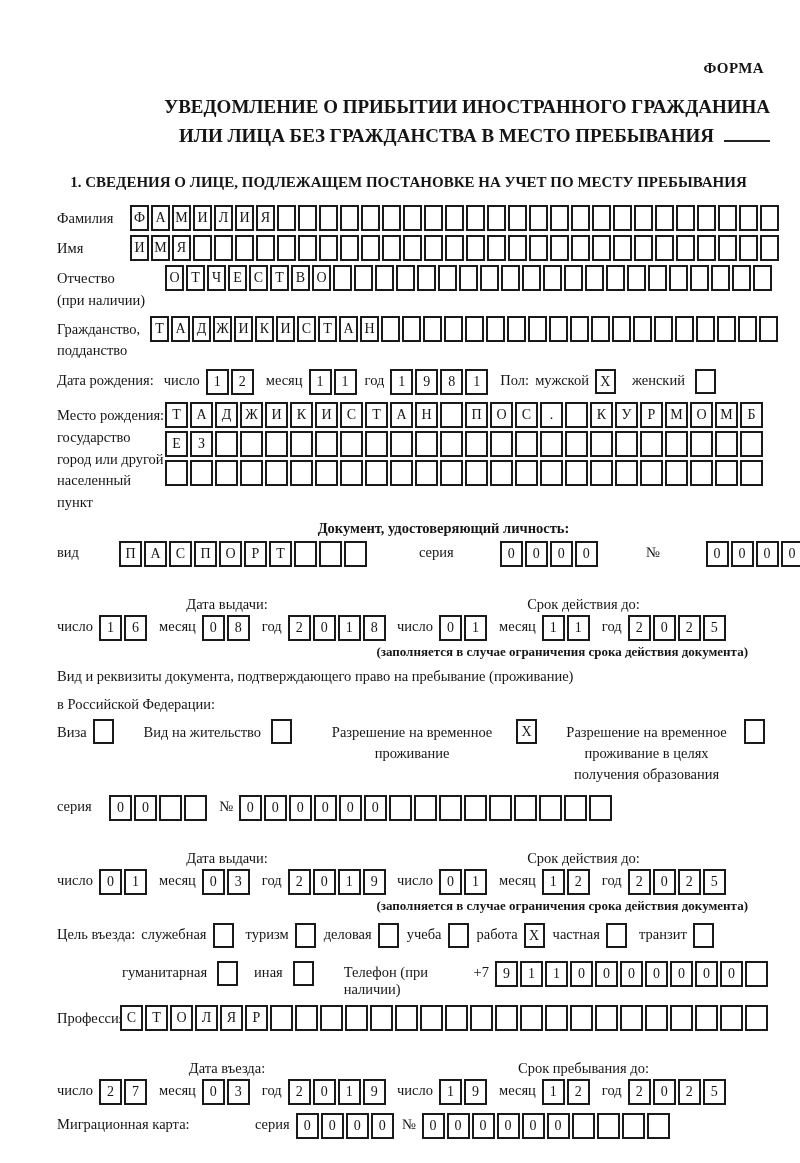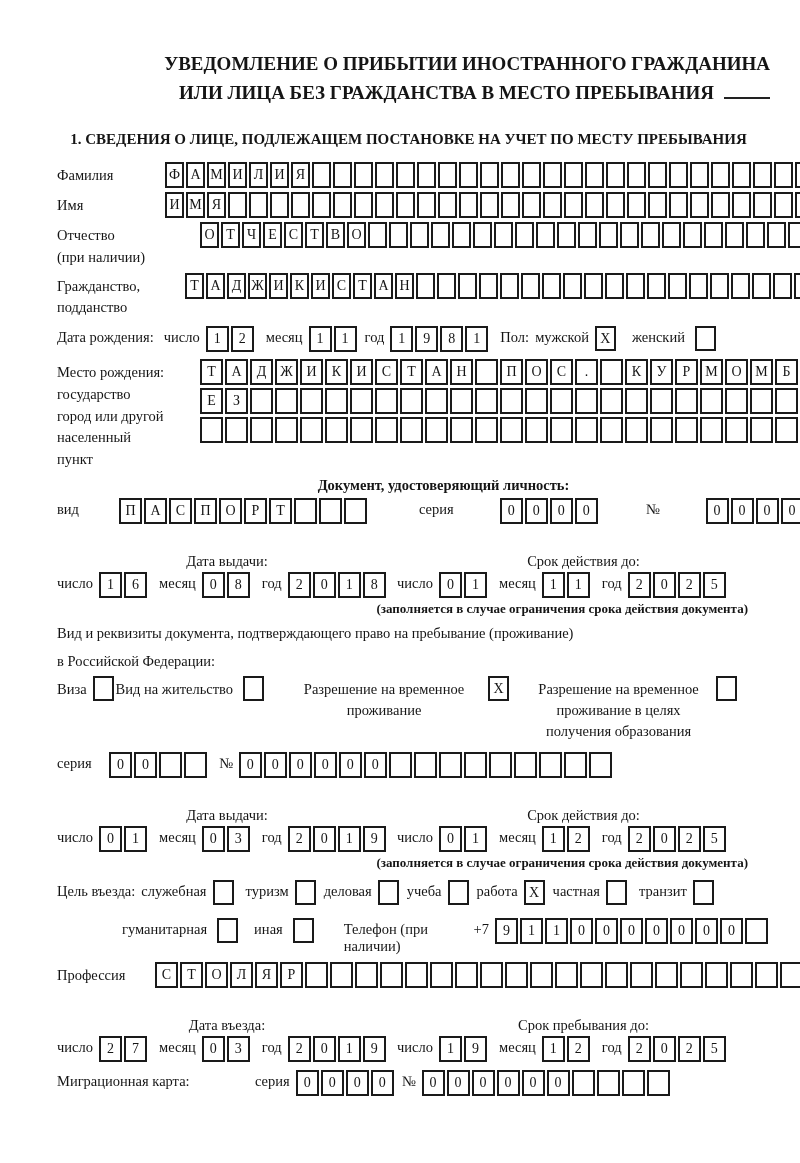--- a/index.html
+++ b/index.html
@@ -7,21 +7,21 @@
        font-family:"Liberation Serif","DejaVu Serif",serif;font-size:14.5px;position:relative;}
   .page{box-sizing:border-box;width:800px;height:1163px;padding:34px 30px 0 57px;}
   
   .ref{margin-left:auto;width:200px;font-size:13.5px;line-height:1.4;}
   .ref .g2{margin-top:5px;font-size:13px;}
   .forma{text-align:right;font-weight:bold;font-size:15px;margin:26px 6px 0 0;letter-spacing:.4px;}
   .title{text-align:right;font-weight:bold;font-size:19px;line-height:1.5;margin-top:16px;}
   .blank{display:inline-block;width:46px;border-bottom:2px solid #222;margin-left:10px;vertical-align:baseline;}
   .section1{font-weight:bold;font-size:15px;margin:24px 0 14px -10px;text-align:center;white-space:nowrap;}
   
-  .frow{display:flex;align-items:flex-start;margin:4px 0;gap:35px;}
+  .frow{display:flex;align-items:flex-start;margin:4px 0;}
   .lbl{flex:none;line-height:1.5;padding-top:3px;}
   .w73{width:73px;} .w93{width:93px;} .w108{width:108px;} .w63{width:63px;}
   .cells{display:inline-flex;flex:none;}
   .cell{flex:none;box-sizing:border-box;width:19px;height:26px;border:2px solid #1a1a1a;
         margin-right:2px;text-align:center;font-size:14px;line-height:21px;background:#fff;}
   .wide .cell{width:23px;}
   .cb .cell{width:21px;height:25px;}
   .stack3 .cells{margin-bottom:3px;}
   
   .dblock{display:flex;margin-top:8px;}
@@ -42,20 +42,21 @@
   .pline .t{padding-top:3px;}
   .gap6{margin-right:6px;} .gap10{margin-right:10px;} .gap14{margin-right:14px;}
   .indent{padding-left:65px;margin-top:13px;}
 </style>
 </head>
 <body>
 
 <div class="page">
 
 
+  <div class="forma">ФОРМА</div>
 
   <div class="title">
     <div>УВЕДОМЛЕНИЕ О ПРИБЫТИИ ИНОСТРАННОГО ГРАЖДАНИНА</div>
     <div><span>ИЛИ ЛИЦА БЕЗ ГРАЖДАНСТВА В МЕСТО ПРЕБЫВАНИЯ</span><span class="blank"></span></div>
   </div>
 
   <div class="section1">1. СВЕДЕНИЯ О ЛИЦЕ, ПОДЛЕЖАЩЕМ ПОСТАНОВКЕ НА УЧЕТ ПО МЕСТУ ПРЕБЫВАНИЯ</div>
 
   <div class="frow">
     <div class="lbl w73">Фамилия</div>
@@ -416,21 +417,21 @@
   <div style="margin-top:8px;">Вид и реквизиты документа, подтверждающего право на пребывание (проживание)</div>
   <div style="margin-top:11px;">в Российской Федерации:</div>
 
   <div class="optrow">
     <div class="opt">
       <span class="olabel gap6">Виза</span>
       <span class="cells cb">
           <span class="cell"></span>
         </span>
     </div>
-    <div class="opt" style="">
+    <div class="opt" style="margin-left:28px;">
       <span class="olabel gap10">Вид на жительство</span>
       <span class="cells cb">
           <span class="cell"></span>
         </span>
     </div>
     <div class="opt" style="margin-left:24px;">
       <span class="olabel gap10" style="width:188px;">Разрешение на временное проживание</span>
       <span class="cells cb">
           <span class="cell">X</span>
         </span>

